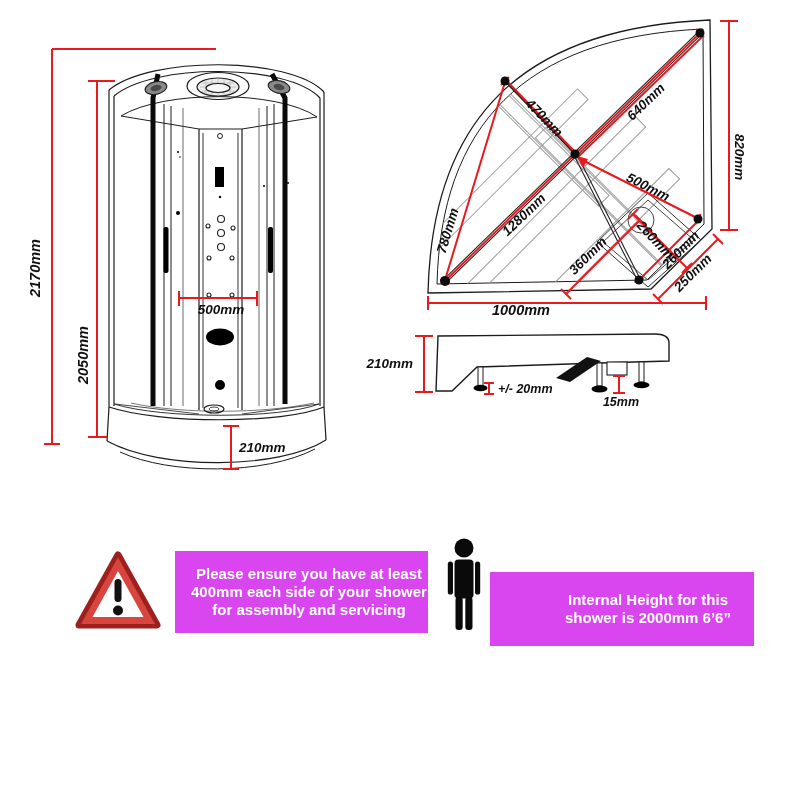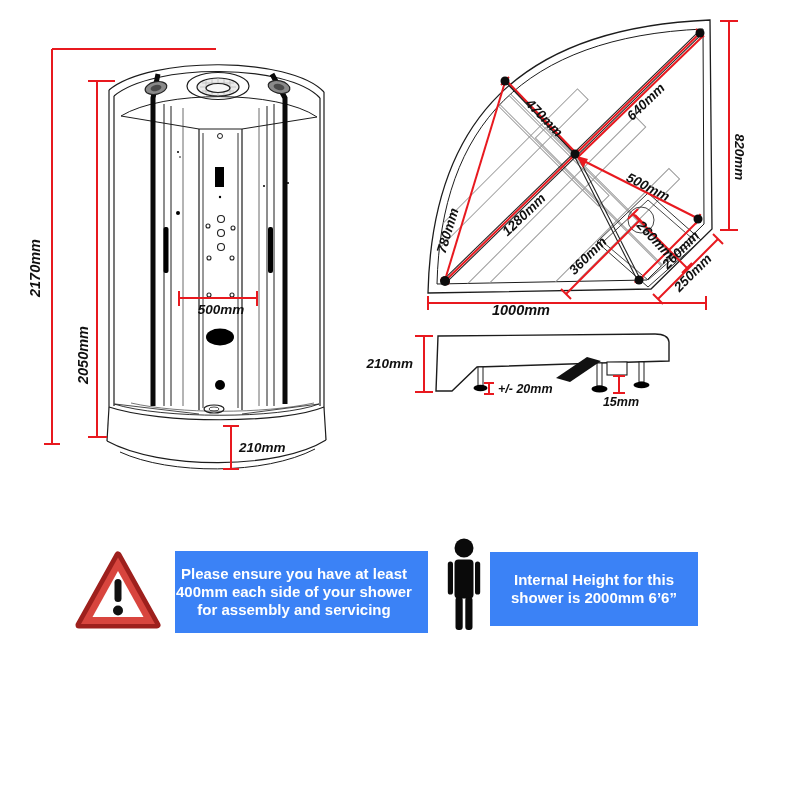--- a/index.html
+++ b/index.html
@@ -3,26 +3,26 @@
 <meta charset="utf-8">
 <style>
   html,body{margin:0;padding:0;background:#ffffff;}
   .canvas{position:relative;width:800px;height:800px;background:#ffffff;overflow:hidden;
           font-family:"Liberation Sans",sans-serif;}
   .drawing{position:absolute;left:0;top:0;}
   text.dim{font-family:"Liberation Sans",sans-serif;font-style:italic;font-weight:bold;
            font-size:13.5px;fill:#101010;}
   text.dim-lg{font-size:14.5px;}
   text.dim-sm{font-size:12.5px;}
-  .notice{position:absolute;background:#3b82f6;color:#fff;display:flex;align-items:center;
-          justify-content:flex-start;text-align:center;font-weight:bold;font-size:15px;line-height:1.18;}
+  .notice{position:absolute;background:#d946ef;color:#fff;display:flex;align-items:center;
+          justify-content:flex-end;text-align:center;font-weight:bold;font-size:15px;line-height:1.18;}
   .notice span{display:block;}
   #clearance-box{left:175px;top:551px;width:253px;height:82px;}
   #clearance-box span{max-width:238px;}
-  #height-box{left:490px;top:552px;width:208px;height:74px;}
+  #height-box{left:490px;top:572px;width:264px;height:74px;}
   #height-box span{max-width:212px;}
   .icon{position:absolute;}
 </style>
 </head>
 <body>
 
 <div class="canvas">
 
 <svg class="drawing" width="800" height="800" viewBox="0 0 800 800">
   <defs>

